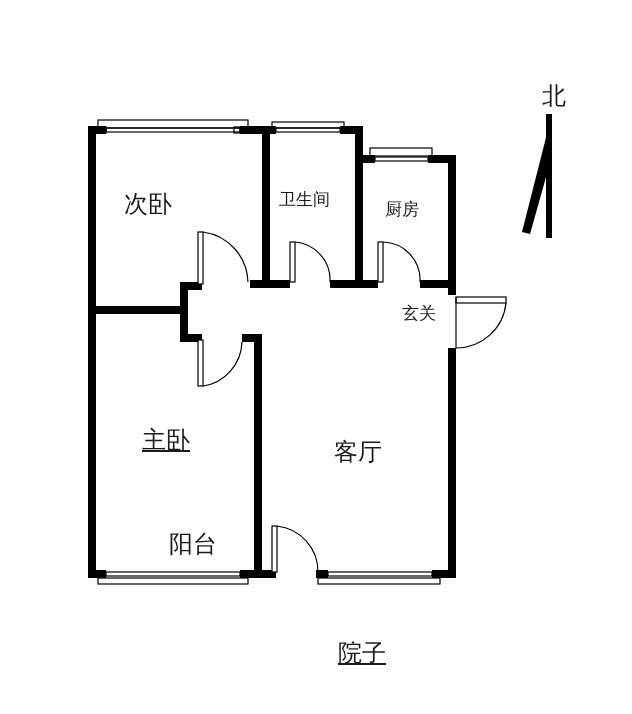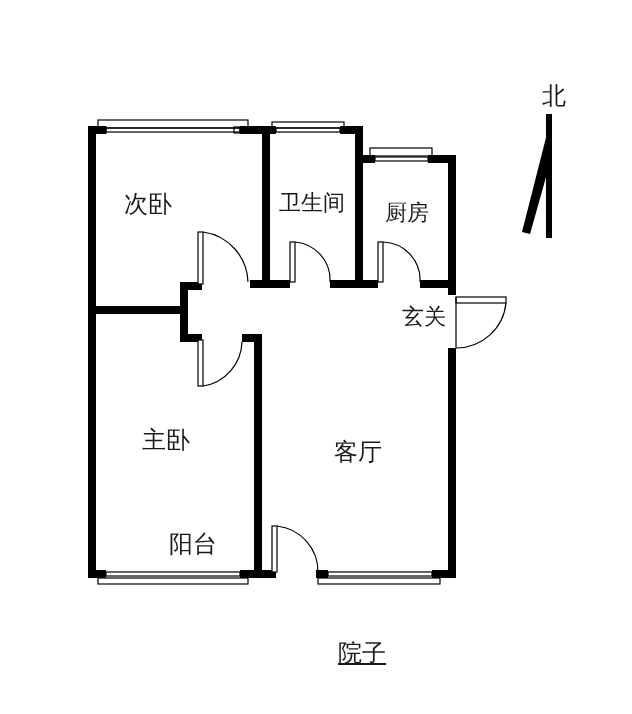--- a/index.html
+++ b/index.html
@@ -1,20 +1,20 @@
 <!DOCTYPE html>
 <html><head>
   <meta charset="utf-8">
   <style>
     html, body { margin: 0; padding: 0; background: #ffffff; }
     body { width: 632px; height: 714px; position: relative; overflow: hidden; font-family: "DejaVu Serif", "Liberation Serif", serif; }
     #plan { position: absolute; left: 0; top: 0; width: 632px; height: 714px; }
     .label { position: absolute; color: #1a1a1a; white-space: nowrap; font-family: "DejaVu Serif", "Liberation Serif", serif; }
     .lg { font-size: 24px; }
-    .sm { font-size: 22px; }
+    .sm { font-size: 17px; }
   </style>
 </head>
 <body>
 
 <svg id="plan" viewBox="0 0 632 714" xmlns="http://www.w3.org/2000/svg">
   <g fill="#000">
 
     <rect x="88" y="128" width="8" height="450"></rect>
 
     <rect x="88" y="126" width="18" height="8"></rect>
@@ -98,17 +98,17 @@
   <g fill="#000">
     <polygon points="552,114 522,232 530,234 548,170"></polygon>
     <rect x="546" y="114" width="6" height="124"></rect>
   </g>
 </svg>
 
 <div class="label lg" style="left:124px; top:188px;">次卧</div>
 <div class="label sm" style="left:279px; top:188px;">卫生间</div>
 <div class="label sm" style="left:385px; top:198px;">厨房</div>
 <div class="label sm" style="left:402px; top:302px;">玄关</div>
-<div class="label lg" style="left:142px; top:424px;">主卧</div>
+<div class="label lg" style="left:142px; top:424px;text-decoration:underline;">主卧</div>
 <div class="label lg" style="left:150px; top:528px;margin-left:19px;">阳台</div>
 <div class="label lg" style="left:334px; top:436px;font-family:Liberation Mono, monospace;">客厅</div>
 <div class="label lg" style="left:338px; top:637px;text-decoration:underline;">院子</div>
 <div class="label lg" style="left:542px; top:80px;">北</div>
 
 </body></html>

